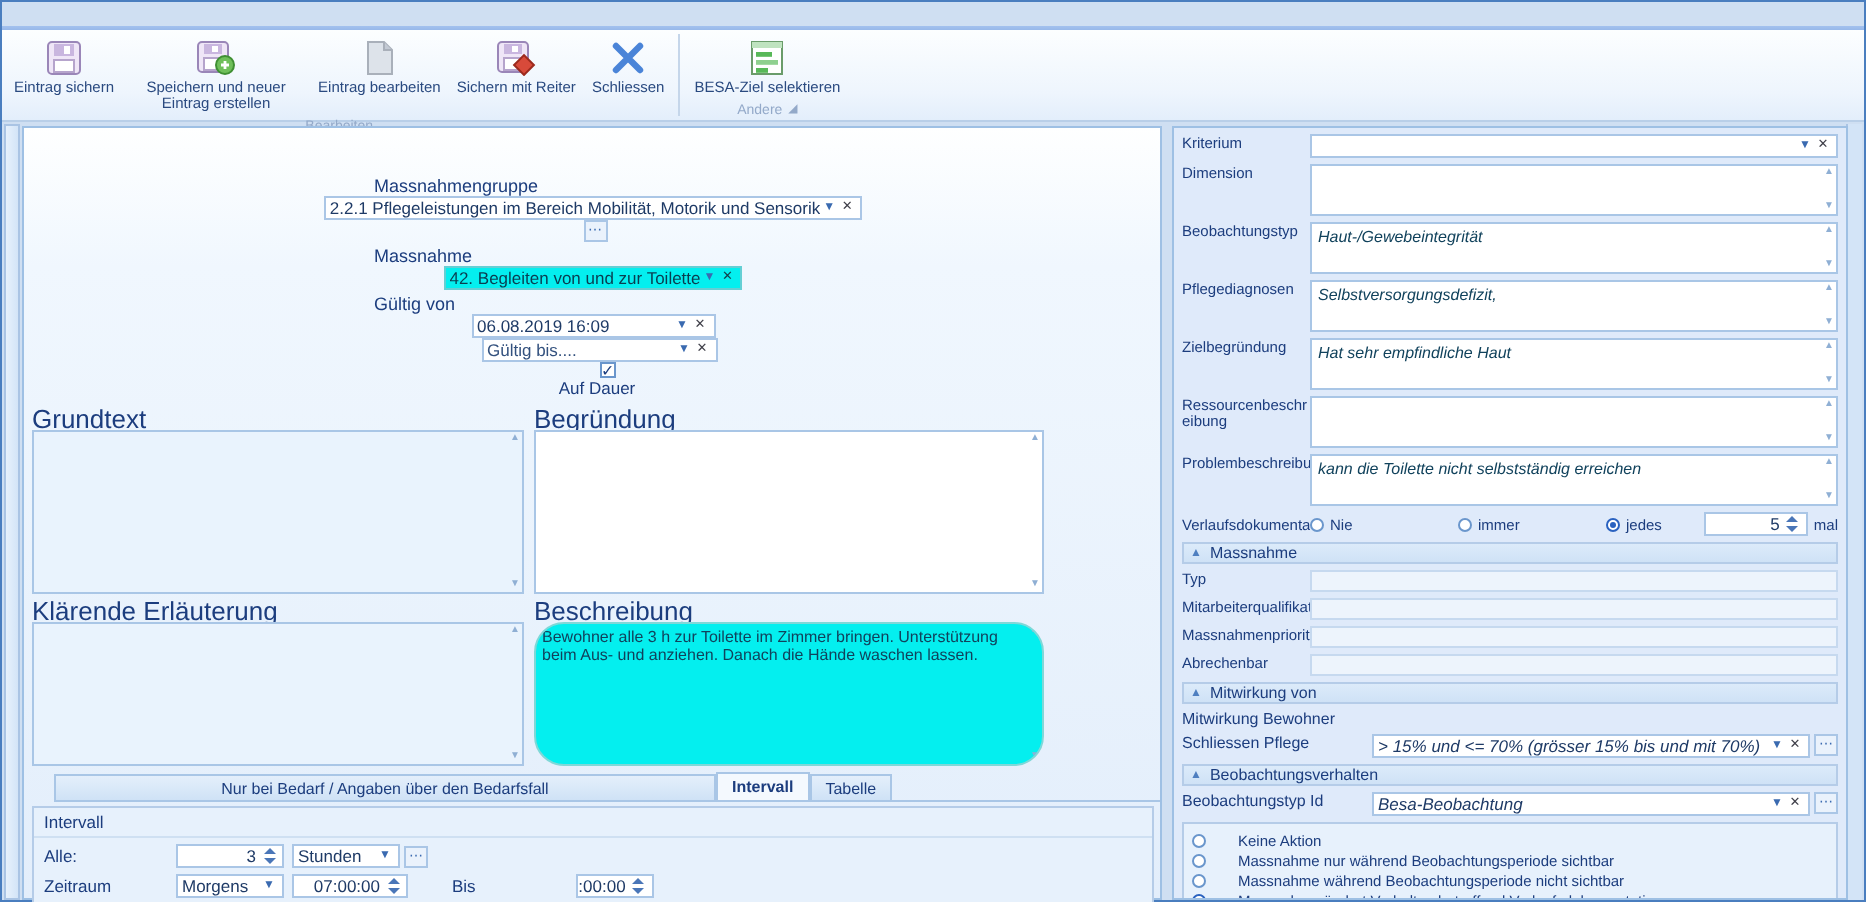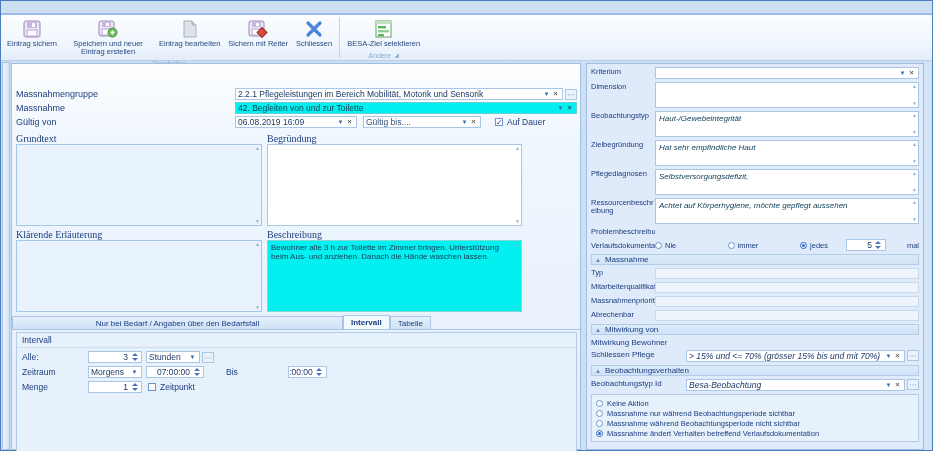--- a/index.html
+++ b/index.html
@@ -71,35 +71,35 @@
   .rd { flex:none; width:7px; height:7px; border:1px solid #6a96cc; border-radius:50%; background:#fff; }
   .rd.sel { border-color:#2a62c0; }
   .rd.sel::after { content:""; display:block; width:3px; height:3px; margin:1px;
     border-radius:50%; background:#2a62c0; }
   .ta { position:relative; border:1px solid #a9c6e6; font-size:8px; color:#11425c;
     padding:2px 8px 2px 3px; line-height:9px; overflow:hidden; }
   .ta .sa { position:absolute; right:1px; font-size:5px; color:#8fafd4; line-height:5px; }
   .sa.t { top:1px; } .sa.b { bottom:1px; }
   .ta.blue { background:#e9f3fd; }
   .ta.white { background:#fff; }
-  .ta.cyan { background:#04efef; border-color:#7fd8d8; }
+  .ta.cyan { background:#04efef; border-color:#7fd8d8;border-radius:15px; }
 
   
   .lp-top { padding:24px 3px 0 4px; }
-  .lp-top .row { margin-bottom:2px; }
+  .lp-top .row { margin-bottom:2px;flex-direction:column; }
   .lp-lbl { width:219px; flex:none; }
   .cyanrow { background:#04efef; border-color:#64cfd4; color:#0a3d50; flex:1; }
   .cyanrow .clr { color:#143c46; }
   .cols { display:flex; padding:0 3px 0 4px; }
   .col-l { width:246px; flex:none; }
   .col-r { width:255px; flex:none; margin-left:5px; }
-  .ta-lbl { font-size:10px; color:#1c3d7e; height:11px; line-height:11px; margin-top:3px;font-family:Liberation Serif, serif; }
+  .ta-lbl { font-size:13px; color:#1c3d7e; height:11px; line-height:11px; margin-top:3px; }
 
   .tabs { display:flex; margin-top:4px; align-items:flex-end; height:14px;
-    border-bottom:1px solid #a9c6e6; }
+    border-bottom:1px solid #a9c6e6;margin-left:15px; }
   .tab { font-size:8px; color:#1c3d7e; background:linear-gradient(#e4effb,#cfe2f6);
     border:1px solid #a9c6e6; border-bottom:none; height:13px; line-height:13px;
     padding:0 7px; white-space:nowrap; overflow:hidden; }
   .tab.active { background:#f4f9fe; height:14px; line-height:14px; font-weight:bold; }
   .groupbox { margin:2px 3px 3px 4px; border:1px solid #b5cce8; background:#e7f1fc;
     height:128px; }
   .gb-title { font-size:8.5px; color:#1c3d7e; padding:2px 5px; border-bottom:1px solid #cfe0f2; }
   .gb-rows { padding:3px 5px; }
   .gb-rows .row { margin-bottom:3px; }
   .gb-lbl { width:66px; flex:none; font-size:8.5px; }
@@ -109,23 +109,23 @@
   .r-lbl { width:64px; flex:none; font-size:7.5px; color:#1c3d7e; padding-top:1px;
     line-height:8px; overflow:hidden; }
   .r-lbl.wrap { overflow-wrap:anywhere; word-break:break-all; }
   .r-fld { flex:1; min-width:0;font-style:italic; }
   .sect { display:flex; align-items:center; gap:4px; height:11px; margin:1px 0 3px 0;
     background:linear-gradient(#dcebfa,#cfe2f6); border:1px solid #b5cce8;
     font-size:8px; color:#1c3d7e; padding:0 3px; }
   .sect .car { font-size:6px; color:#4f7fc0; line-height:6px; }
   .mitw .r-lbl { width:95px; font-size:8px; }
   .radio-box { border:1px solid #b5cce8; background:#e7f1fc; padding:3px 4px; margin-bottom:3px; }
-  .ropt { display:flex; align-items:center; gap:4px; height:10px; }
+  .ropt { display:flex; align-items:center; gap:16px; height:10px; }
   .ropt span { font-size:7.5px; color:#1c3d7e; white-space:nowrap; overflow:hidden; }
-  .vd-opts { display:flex; align-items:center; flex:1; min-width:0;gap:18px; }
+  .vd-opts { display:flex; align-items:center; flex:1; min-width:0; }
   .vd-opt { display:flex; align-items:center; gap:3px; }
   .vd-opt span { font-size:7.5px; color:#1c3d7e; }
 </style>
 </head>
 <body>
 
 <div class="window">
 
   <div class="titlebar">
     <span class="app-icon"></span>
@@ -386,48 +386,52 @@
     <div class="rrow">
       <span class="r-lbl">Beobachtungstyp</span>
       <div class="ta white r-fld" style="height:26px">
         <span>Haut-/Gewebeintegrität</span>
         <span class="sa t">▲</span>
         <span class="sa b">▼</span>
       </div>
     </div>
 
     <div class="rrow">
+      <span class="r-lbl">Pflegediagnosen</span>
+      <div class="ta white r-fld" style="height:26px">
+        <span>Selbstversorgungsdefizit,</span>
+        <span class="sa t">▲</span>
+        <span class="sa b">▼</span>
+      </div>
+    </div>
+
+    <div class="rrow">
       <span class="r-lbl">Zielbegründung</span>
       <div class="ta white r-fld" style="height:26px">
         <span>Hat sehr empfindliche Haut</span>
         <span class="sa t">▲</span>
         <span class="sa b">▼</span>
       </div>
     </div>
 
     <div class="rrow">
-      <span class="r-lbl">Pflegediagnosen</span>
+      <span class="r-lbl wrap">Ressourcenbeschreibung</span>
       <div class="ta white r-fld" style="height:26px">
-        <span>Selbstversorgungsdefizit,</span>
         <span class="sa t">▲</span>
         <span class="sa b">▼</span>
       </div>
     </div>
 
     <div class="rrow">
-      <span class="r-lbl wrap">Ressourcenbeschreibung</span>
+      <span class="r-lbl">Problembeschreibung</span>
       <div class="ta white r-fld" style="height:26px">
-        <span>Achtet auf Körperhygiene, möchte gepflegt aussehen</span>
+        <span>kann die Toilette nicht selbstständig erreichen</span>
         <span class="sa t">▲</span>
         <span class="sa b">▼</span>
       </div>
-    </div>
-
-    <div class="rrow">
-      <span class="r-lbl">Problembeschreibung</span>
     </div>
 
     <div class="rrow" style="align-items:center">
       <span class="r-lbl">Verlaufsdokumentatio</span>
       <div class="vd-opts">
         <span class="vd-opt" style="width:74px">
           <span class="rd"></span>
           <span>Nie</span>
         </span>
         <span class="vd-opt" style="width:74px">

